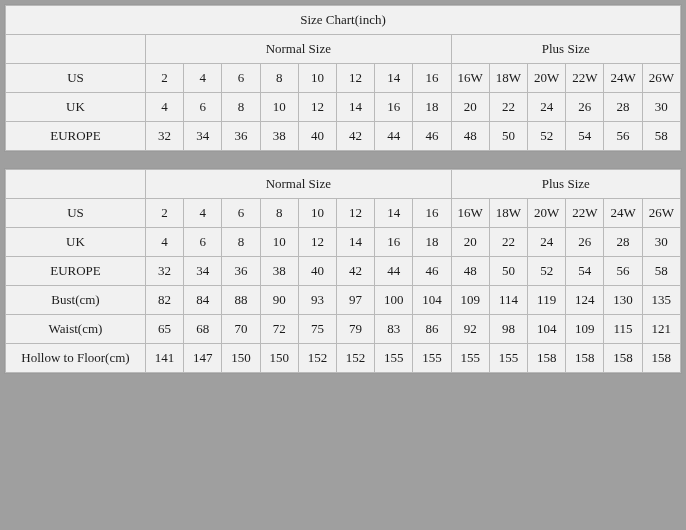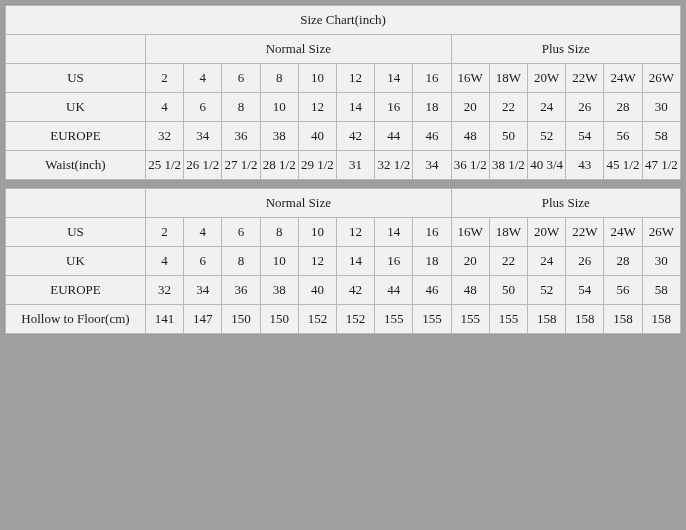--- a/index.html
+++ b/index.html
@@ -13,21 +13,21 @@
     font-family: "Liberation Serif", serif;
     overflow: hidden;
   }
   .page {
     width: 686px;
     height: 503px;
     box-sizing: border-box;
     padding: 4px 4px;
     display: flex;
     flex-direction: column;
-    gap: 6px;
+    gap: 16px;
     background: #9f9f9f;
   }
   .chart-block {
     background: #f1f1f1;
     border: 1px solid #9a9a9a;
     box-sizing: border-box;
   }
   table.sz {
     border-collapse: collapse;
     width: 100%;
@@ -138,37 +138,20 @@
           <td>46</td>
           <td>48</td>
           <td>50</td>
           <td>52</td>
           <td>54</td>
           <td>56</td>
           <td>58</td>
         </tr>
 
 
-        <tr>
-          <td class="rowlabel">Waist(inch)</td>
-          <td class="val-small">25 1/2</td>
-          <td class="val-small">26 1/2</td>
-          <td class="val-small">27 1/2</td>
-          <td class="val-small">28 1/2</td>
-          <td class="val-small">29 1/2</td>
-          <td class="val-small">31</td>
-          <td class="val-small">32 1/2</td>
-          <td class="val-small">34</td>
-          <td class="val-small">36 1/2</td>
-          <td class="val-small">38 1/2</td>
-          <td class="val-small">40 3/4</td>
-          <td class="val-small">43</td>
-          <td class="val-small">45 1/2</td>
-          <td class="val-small">47 1/2</td>
-        </tr>
 
 
       </tbody>
     </table>
   </div>
 
   <div class="chart-block">
     <table class="sz">
       <colgroup>
         <col style="width:140px">
@@ -228,21 +211,55 @@
           <td>44</td>
           <td>46</td>
           <td>48</td>
           <td>50</td>
           <td>52</td>
           <td>54</td>
           <td>56</td>
           <td>58</td>
         </tr>
 
-
+        <tr>
+          <td class="rowlabel">Bust(cm)</td>
+          <td>82</td>
+          <td>84</td>
+          <td>88</td>
+          <td>90</td>
+          <td>93</td>
+          <td>97</td>
+          <td>100</td>
+          <td>104</td>
+          <td>109</td>
+          <td>114</td>
+          <td>119</td>
+          <td>124</td>
+          <td>130</td>
+          <td>135</td>
+        </tr>
+
+        <tr>
+          <td class="rowlabel">Waist(cm)</td>
+          <td>65</td>
+          <td>68</td>
+          <td>70</td>
+          <td>72</td>
+          <td>75</td>
+          <td>79</td>
+          <td>83</td>
+          <td>86</td>
+          <td>92</td>
+          <td>98</td>
+          <td>104</td>
+          <td>109</td>
+          <td>115</td>
+          <td>121</td>
+        </tr>
 
 
         <tr>
           <td class="rowlabel tall">Hollow to Floor(cm)</td>
           <td class="tall">141</td>
           <td class="tall">147</td>
           <td class="tall">150</td>
           <td class="tall">150</td>
           <td class="tall">152</td>
           <td class="tall">152</td>

